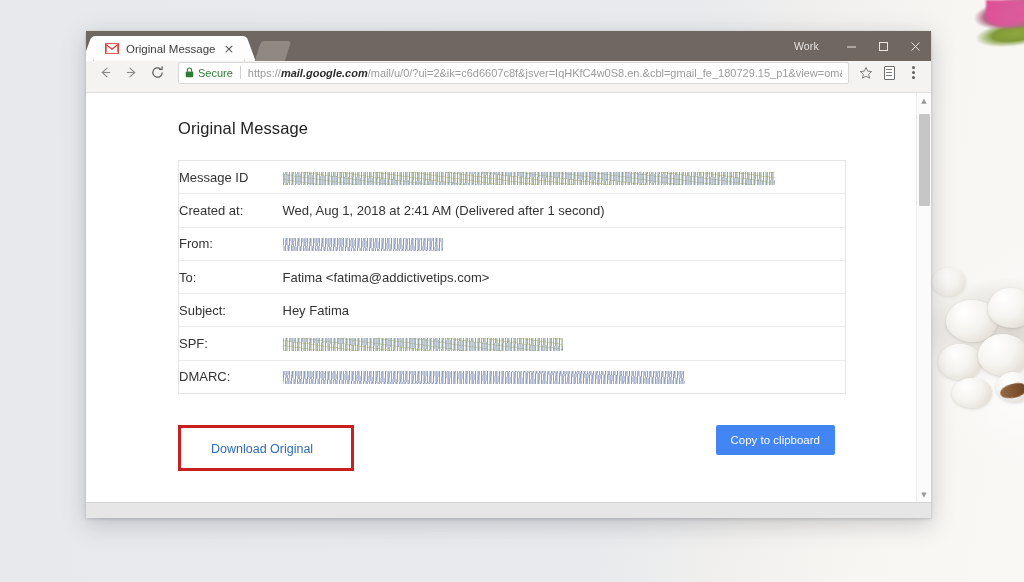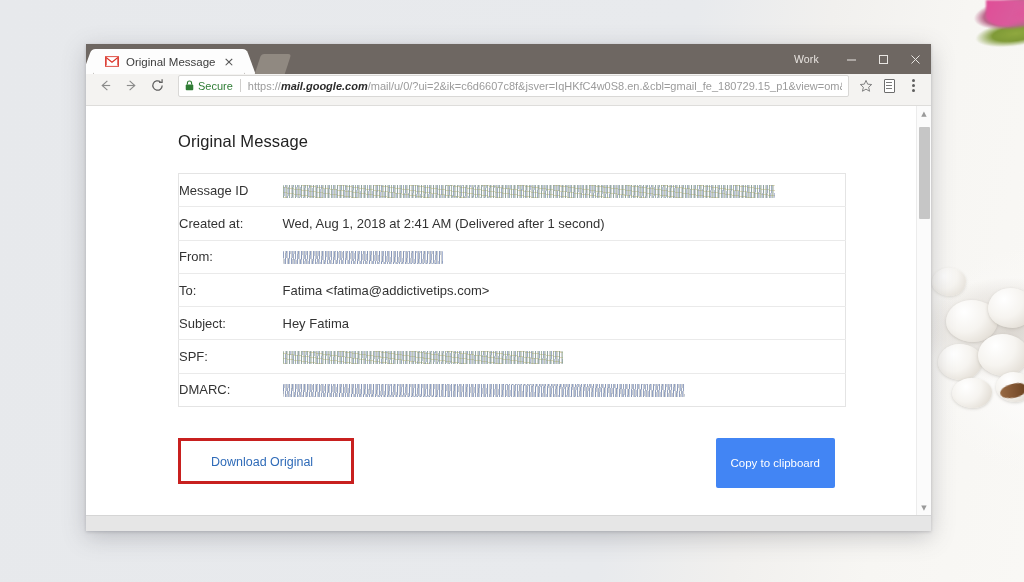--- a/index.html
+++ b/index.html
@@ -63,21 +63,21 @@
     width: 26px; height: 14px;
     background: linear-gradient(100deg, #9a6b44 0%, #7e5230 60%, #6a421f 100%);
     border-radius: 50% 40% 45% 55%;
     transform: rotate(-14deg);
     filter: blur(0.4px);
   }
 
   
   #browser-window {
     position: absolute;
-    left: 86px; top: 44px;
+    left: 86px; top: 31px;
     width: 845px; height: 487px;
     box-shadow: 0 6px 22px rgba(90,90,100,0.30), 0 1px 3px rgba(80,80,90,0.25);
     background: #fff;
     overflow: hidden;
   }
 
   
   #title-bar {
     position: relative;
     height: 30px;
@@ -321,21 +321,21 @@
     color: #2f6bb8;
     text-decoration: none;
     cursor: pointer;
     white-space: nowrap;
   }
   #copy-btn {
     background: #4285f4;
     color: #ffffff;
     font-size: 11.5px;
     border: none;
-    padding: 19px 15px;
+    padding: 9px 15px;
     border-radius: 2px;
     cursor: pointer;
     font-family: "Liberation Sans", sans-serif;
     margin-right: 11px;
   }
 
   
   #scrollbar {
     width: 15px;
     background: #fbfbfb;

